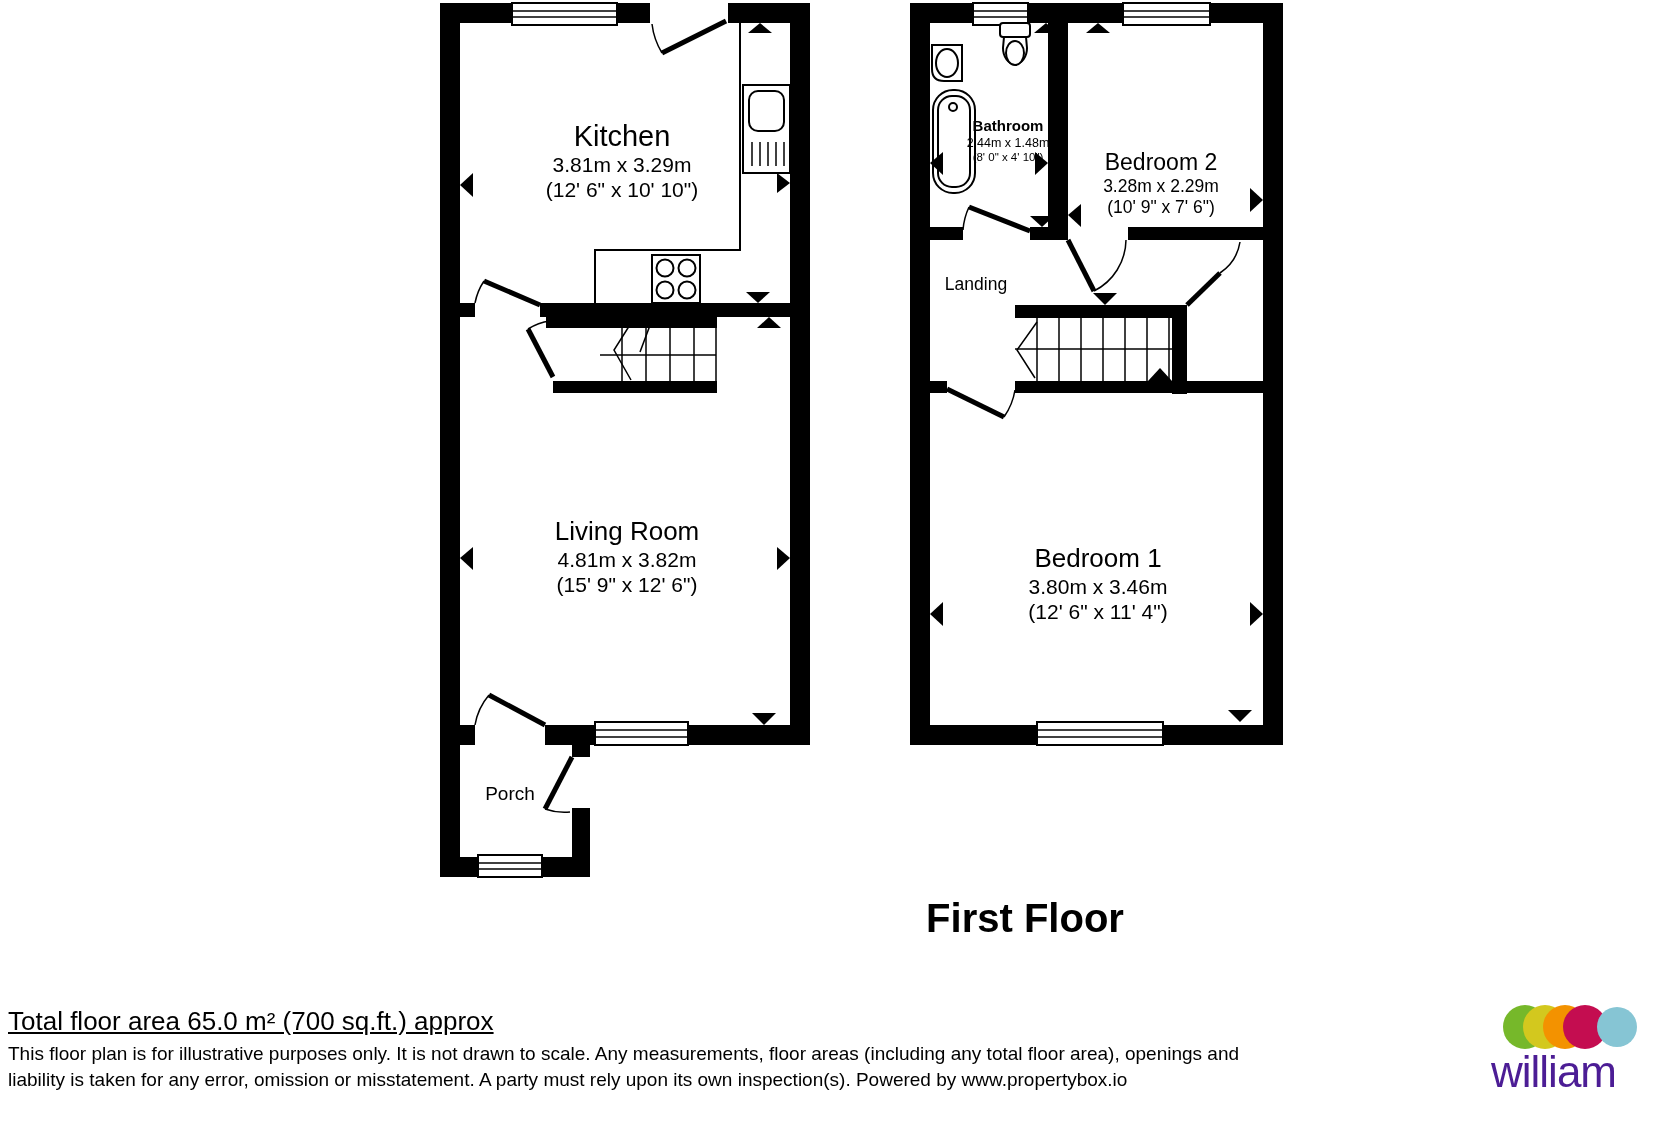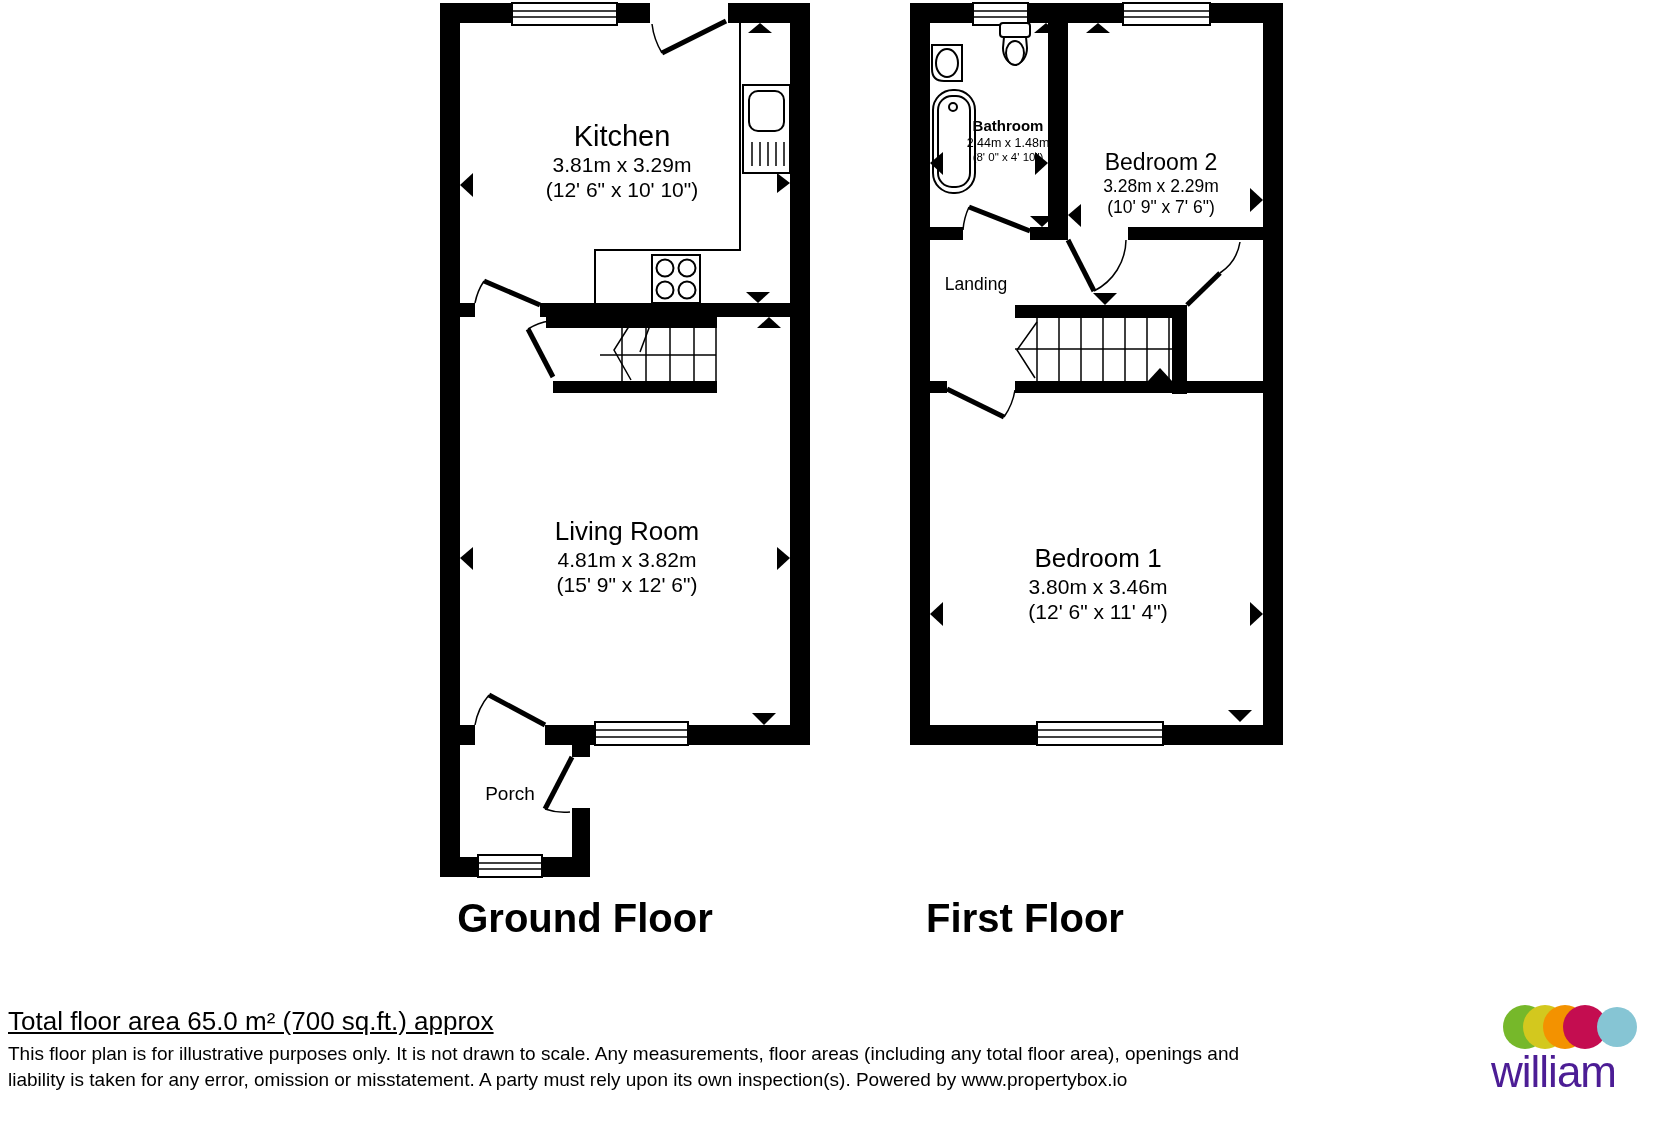--- a/index.html
+++ b/index.html
@@ -248,21 +248,20 @@
     <text x="1161" y="213" text-anchor="middle" style="font-size:17.5px;">(10' 9" x 7' 6")</text>
 
     <text x="976" y="290" text-anchor="middle" style="font-size:17.5px;">Landing</text>
 
     <text x="1098" y="567" text-anchor="middle" class="rname-med">Bedroom 1</text>
     <text x="1098" y="594" text-anchor="middle" class="rdim">3.80m x 3.46m</text>
     <text x="1098" y="619" text-anchor="middle" class="rdim">(12' 6" x 11' 4")</text>
   </g>
 </svg>
 
-<div class="floor-title" style="left:425px;top:896px;">Ground Floor</div>
 <div class="floor-title" style="left:865px;top:896px;text-align:center;">First Floor</div>
 
 <div class="total-line">Total floor area 65.0 m² (700 sq.ft.) approx</div>
 <div class="disc" style="top:1043px;text-align:right;">This floor plan is for illustrative purposes only. It is not drawn to scale. Any measurements, floor areas (including any total floor area), openings and</div>
 <div class="disc" style="top:1069px;text-align:center;">liability is taken for any error, omission or misstatement. A party must rely upon its own inspection(s). Powered by www.propertybox.io</div>
 
 <div>
   <div class="logo-dot" style="left: 1503px; top: 1005px; width: 44px; height: 44px; background: rgb(118, 184, 42);"></div>
   <div class="logo-dot" style="left: 1523px; top: 1005px; width: 44px; height: 44px; background: rgb(211, 200, 30);"></div>
   <div class="logo-dot" style="left: 1543px; top: 1005px; width: 44px; height: 44px; background: rgb(243, 146, 0);"></div>

